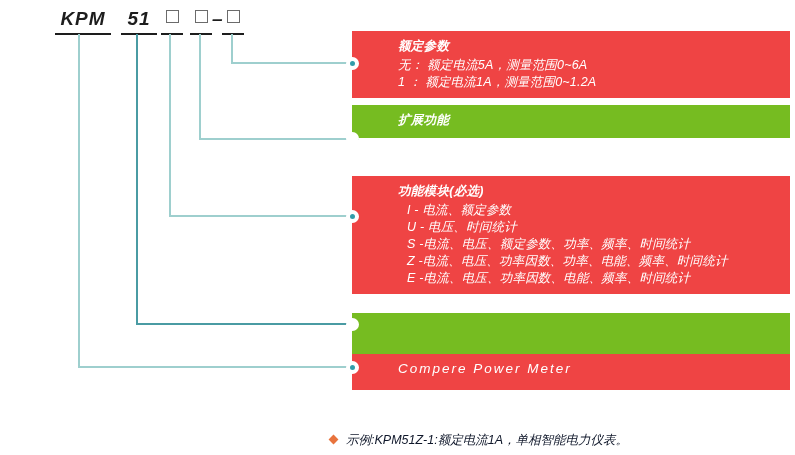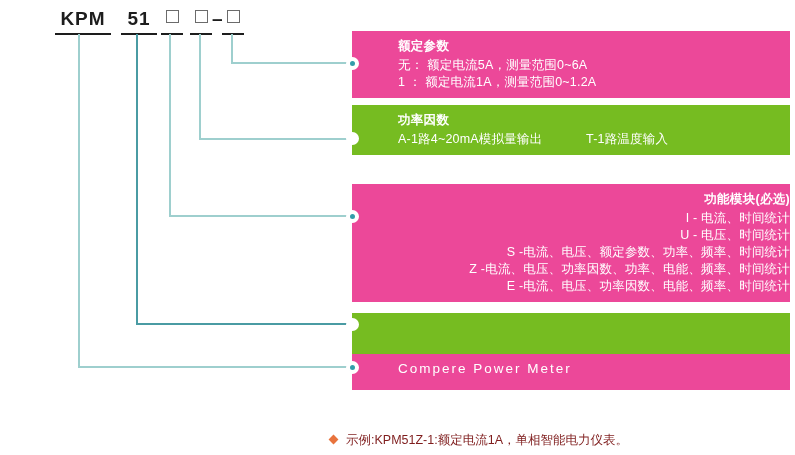--- a/index.html
+++ b/index.html
@@ -4,21 +4,21 @@
 <style>
   html,body{margin:0;padding:0;}
   body{
     width:795px;height:455px;
     background:#ffffff;
     font-family:"Liberation Sans","DejaVu Sans",sans-serif;
     position:relative;
     overflow:hidden;
     color:#333;
   }
-  #stage{position:absolute;left:0;top:0;width:795px;height:455px;}
+  #stage{position:absolute;left:0;top:0;width:795px;height:455px;font-style:italic;}
 
   
   .code-row{position:absolute;left:0;top:0;width:795px;height:40px;}
   .code-seg{
     position:absolute;
     text-align:center;
     font-weight:bold;
     font-size:19px;
     color:#1d1d1d;
     letter-spacing:1px;
@@ -50,21 +50,21 @@
 
   
   .box{
     position:absolute;
     left:352px;
     width:438px;
     box-sizing:border-box;
     padding:7px 0 7px 46px;
     color:#ffffff;
   }
-  .box.teal{background:#ec4899;}
+  .box.teal{background:#ef4444;}
   .box.green{background:#76bc21;}
   .box-title{
     font-size:12.5px;
     font-weight:bold;
     line-height:17px;
     margin-bottom:2px;
     letter-spacing:.3px;
   }
   .box-line{
     font-size:12.5px;
@@ -103,21 +103,21 @@
     box-sizing:border-box;
   }
   .dot.teal i{background:#339daa;}
   .dot.green i{background:#ffffff;}
 
   
   .note{
     position:absolute;
     left:330px;top:431px;
     font-size:12.5px;
-    color:#7f1d1d;
+    color:#0f172a;
     line-height:18px;
     white-space:nowrap;
   }
   .diamond{
     display:inline-block;
     width:7px;height:7px;
     background:#e8733d;
     transform:rotate(45deg);
     margin-right:9px;
     vertical-align:1px;
@@ -155,33 +155,29 @@
   <div class="box teal" style="top:31px;">
     <div class="box-title">额定参数</div>
     <div class="box-line">无： 额定电流5A，测量范围0~6A</div>
     <div class="box-line">1 ： 额定电流1A，测量范围0~1.2A</div>
   </div>
   <div class="dot teal" style="left:346px;top:57px;">
       <i></i>
     </div>
 
   <div class="box green" style="top:105px;">
-    <div class="box-title">功率因数</div>
-    <div class="box-line two-col">
-      <span class="c1">A-1路4~20mA模拟量输出</span>
-      <span class="c2">T-1路温度输入</span>
-    </div>
+    <div class="box-title">扩展功能</div>
   </div>
   <div class="dot green" style="left:346px;top:132px;">
       <i></i>
     </div>
 
-  <div class="box teal" style="top:184px;text-align:right;">
+  <div class="box teal" style="top:176px;">
     <div class="box-title">功能模块(必选)</div>
-    <div class="box-line indent">I - 电流、时间统计</div>
+    <div class="box-line indent">I - 电流、额定参数</div>
     <div class="box-line indent">U - 电压、时间统计</div>
     <div class="box-line indent">S -电流、电压、额定参数、功率、频率、时间统计</div>
     <div class="box-line indent">Z -电流、电压、功率因数、功率、电能、频率、时间统计</div>
     <div class="box-line indent">E -电流、电压、功率因数、电能、频率、时间统计</div>
   </div>
   <div class="dot teal" style="left:346px;top:210px;">
       <i></i>
     </div>
 
   <div class="box green single" style="top:313px;">

